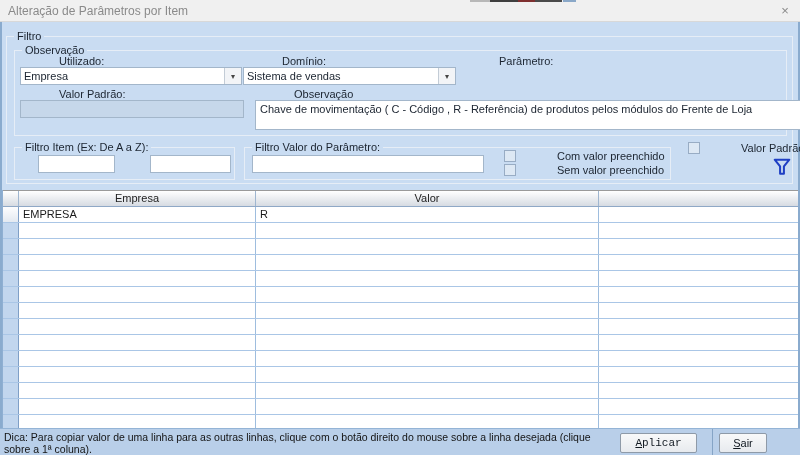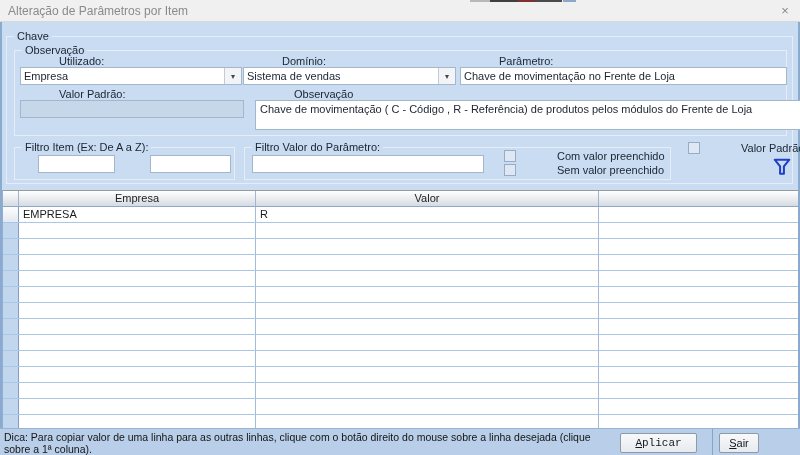--- a/index.html
+++ b/index.html
@@ -79,41 +79,40 @@
 
   <div class="sliv" style="left:470px;width:20px;background:#b8b8b8;"></div>
   <div class="sliv" style="left:490px;width:28px;background:#3f3f3f;"></div>
   <div class="sliv" style="left:518px;width:17px;background:#7e2f2f;"></div>
   <div class="sliv" style="left:535px;width:27px;background:#4a4a4a;"></div>
   <div class="sliv" style="left:563px;width:13px;background:#8aa8c8;"></div>
 
   <div class="body-frame"></div>
 
   <div class="grp" style="left:6px;top:36px;width:787px;height:148px;">
-    <span class="grp-label">Chave</span>
+    <span class="grp-label">Filtro</span>
   </div>
 
   <div class="grp" style="left:14px;top:50px;width:773px;height:86px;">
     <span class="grp-label">Observação</span>
   </div>
 
   <span class="lbl" style="left:22px;top:55px;">Utilizado:</span>
   <div class="combo" style="left:20px;top:67px;width:222px;">
     <span class="combo-text">Empresa</span>
     <span class="combo-btn">▾</span>
   </div>
 
   <span class="lbl" style="left:245px;top:55px;">Domínio:</span>
   <div class="combo" style="left:243px;top:67px;width:213px;">
     <span class="combo-text">Sistema de vendas</span>
     <span class="combo-btn">▾</span>
   </div>
 
   <span class="lbl" style="left:462px;top:55px;">Parâmetro:</span>
-  <input class="tinput" style="left: 460px; top: 67px; width: 327px;" value="Chave de movimentação no Frente de Loja">
 
   <span class="lbl" style="left:22px;top:88px;">Valor Padrão:</span>
   <input class="tinput disabled" style="left: 20px; top: 100px; width: 224px;" disabled="" value="">
 
   <span class="lbl" style="left:257px;top:88px;">Observação</span>
   <div class="obs-box" style="left:255px;top:100px;width:584px;height:30px;">
     <div class="obs-text">Chave de movimentação ( C - Código , R - Referência) de produtos pelos módulos do Frente de Loja</div>
     <span class="obs-arrow" style="top:2px;">▲</span>
     <span class="obs-arrow" style="bottom:2px;">▼</span>
   </div>
@@ -235,16 +234,16 @@
           <div class="cell c2"></div>
           <div class="cell c3"></div>
         </div>
       </div>
   </div>
 
   <div class="footer">
     <div class="hint">Dica: Para copiar valor de uma linha para as outras linhas, clique com o botão direito do mouse sobre a linha desejada (clique sobre a 1ª coluna).</div>
     <div class="footer-sep"></div>
     <div class="btn" style="left:620px;width:77px;font-family:Liberation Mono, monospace;"><span class="key">A</span><span>plicar</span></div>
-    <div class="btn" style="left:719px;width:40px;"><span class="key">S</span><span>air</span></div>
+    <div class="btn" style="left:719px;width:48px;"><span class="key">S</span><span>air</span></div>
   </div>
 
 </div>
 
 </body></html>

